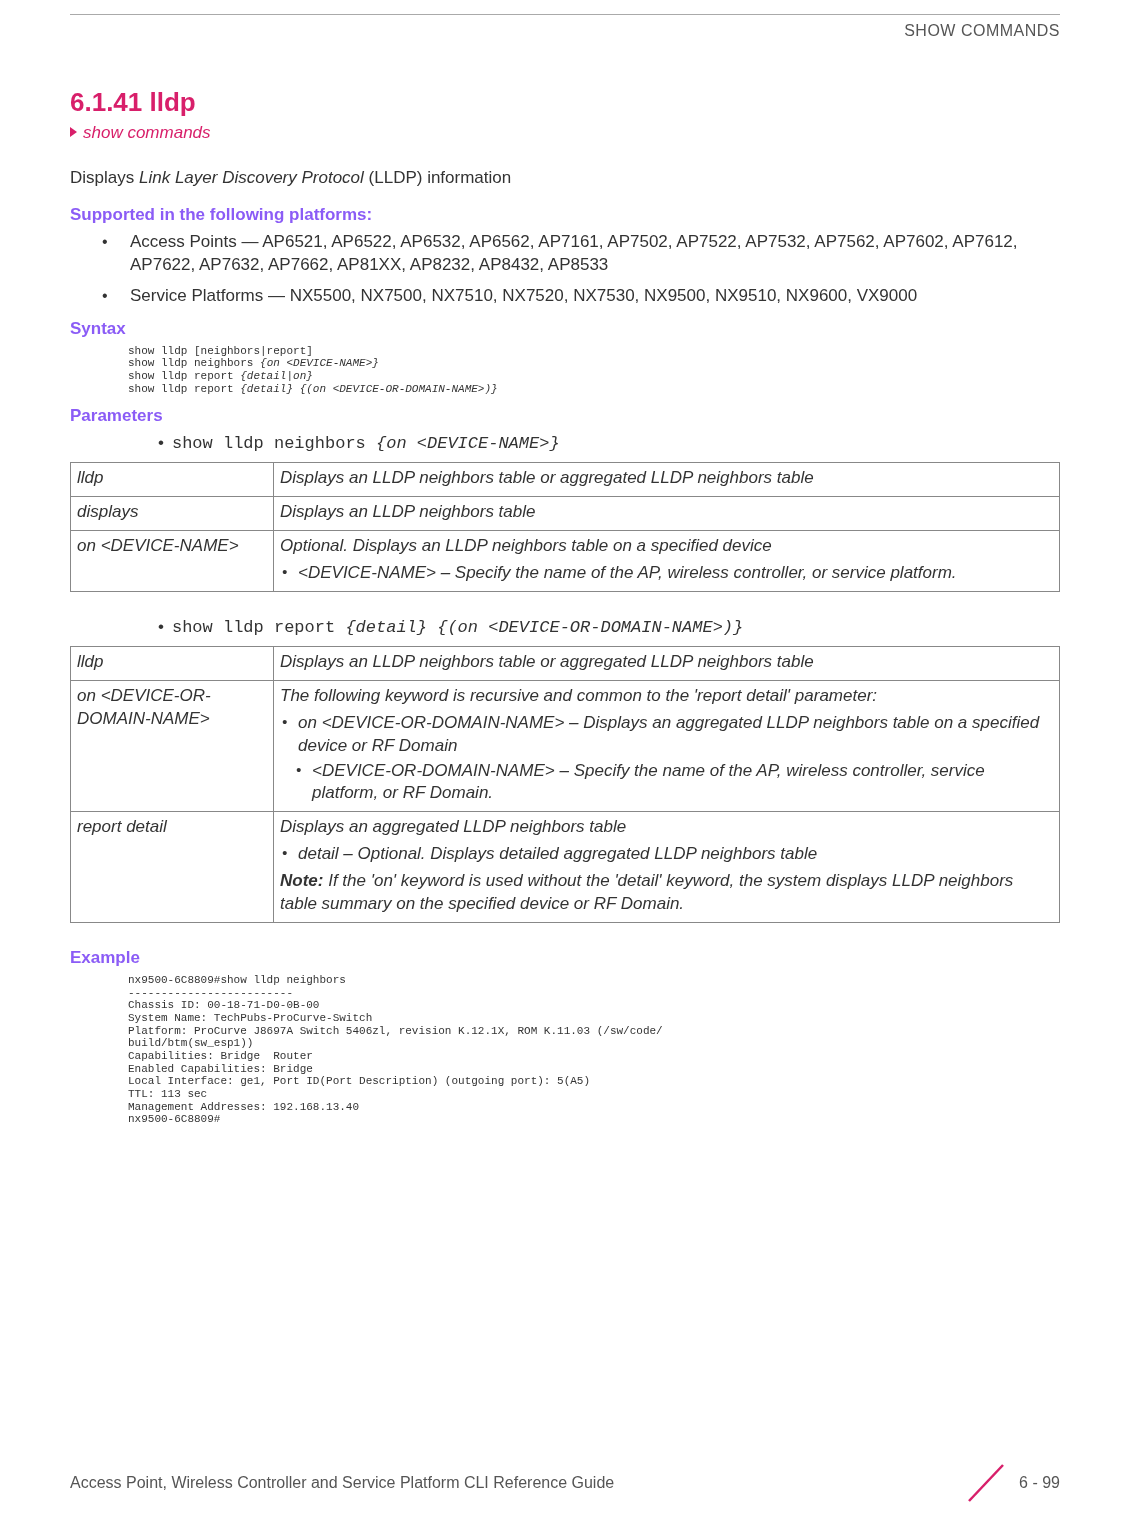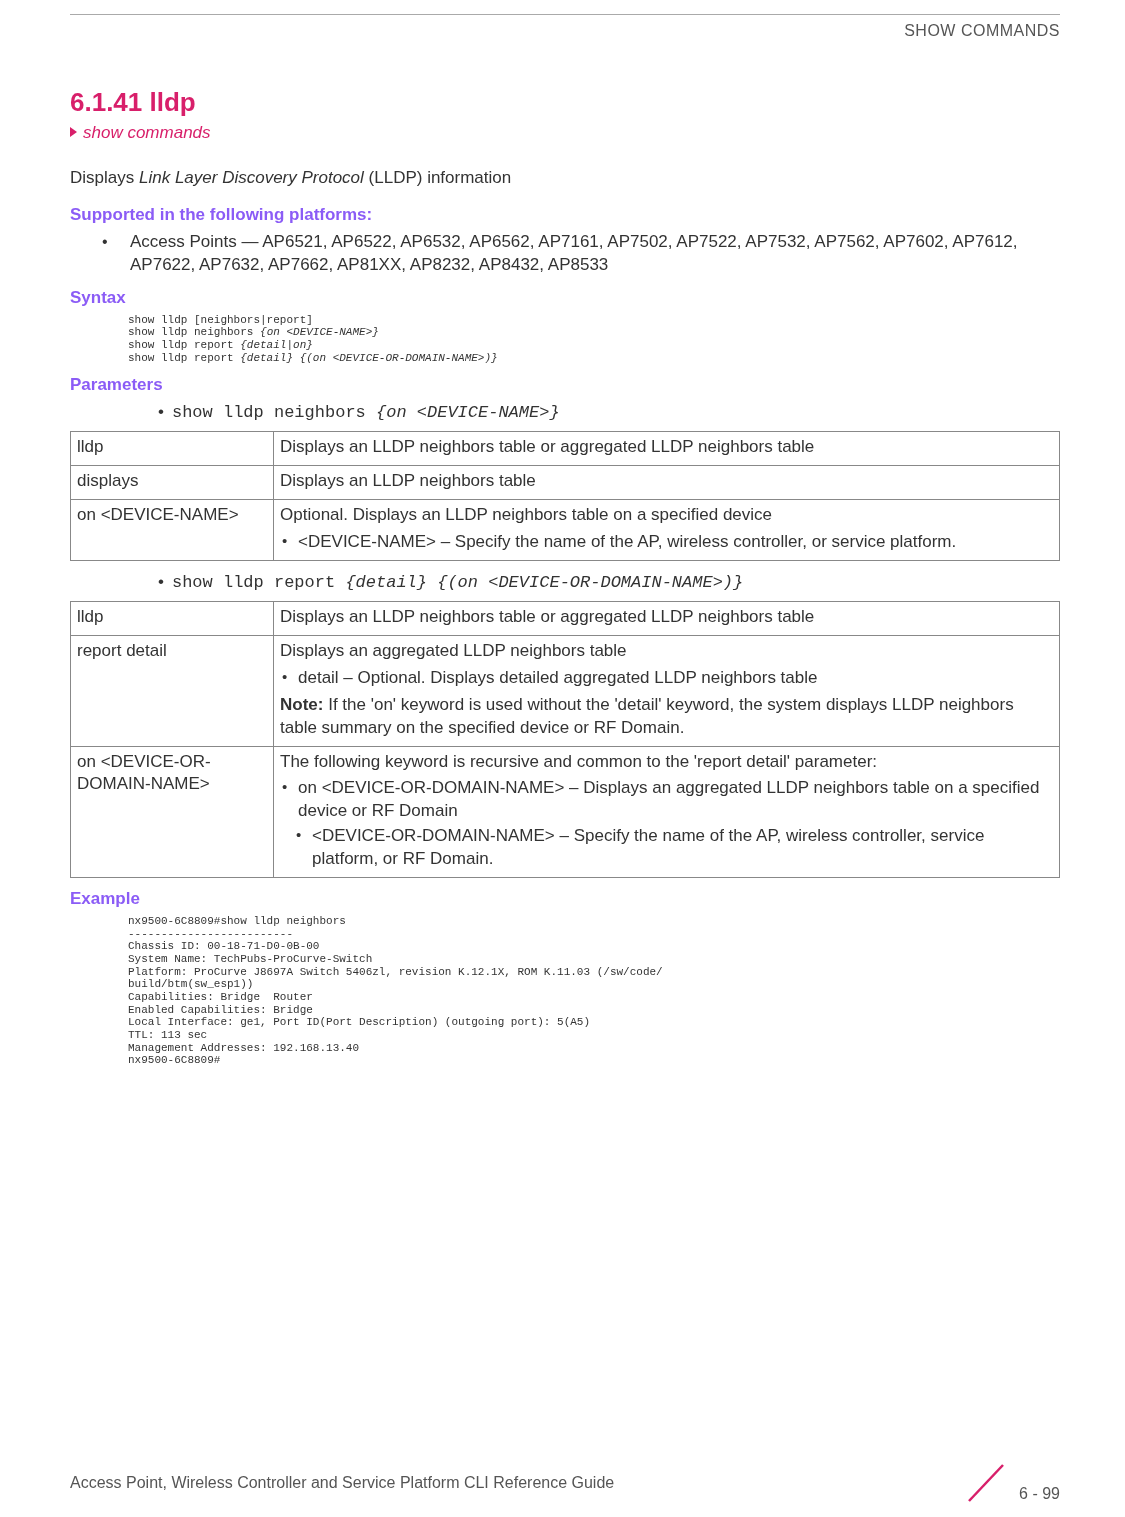--- a/index.html
+++ b/index.html
@@ -93,21 +93,22 @@
     font-size: 17px;
     margin-left: 88px;
     margin-bottom: 6px;
     margin-top: 4px;
   }
   .param-head .bullet { margin-right: 8px; font-family: Arial, sans-serif;}
   .param-head .ital { font-style: italic; }
   table.ptable {
     width: 100%;
     border-collapse: collapse;
-    margin-bottom: 10px;
+    margin-bottom: 24px;
+    font-style: italic;
   }
   table.ptable td {
     border: 1px solid #888;
     border-left: none;
     border-right: none;
     padding: 4px 6px 6px 6px;
     vertical-align: top;
     font-size: 17px;
   }
   table.ptable tr td:first-child {
@@ -146,21 +147,21 @@
     left: 70px;
     right: 65px;
     display: flex;
     align-items: center;
     justify-content: space-between;
     font-size: 16px;
     color: #555;
   }
   .footer .right {
     display: flex;
-    align-items: flex-end;
+    align-items: center;
     gap: 8px;
   }
   .footer svg { display: block; }
 </style>
 </head>
 <body>
 
 <div class="page">
   <div class="header-right">SHOW COMMANDS</div>
   <div class="top-rule"></div>
@@ -171,20 +172,21 @@
       <span class="tri"></span><span>show commands</span>
     </div>
 
     <div class="intro">
       <span>Displays </span><span class="ital">Link Layer Discovery Protocol</span><span> (LLDP) information</span>
     </div>
 
     <div class="bold-head">Supported in the following platforms:</div>
     <ul class="plat">
       <li>Access Points — AP6521, AP6522, AP6532, AP6562, AP7161, AP7502, AP7522, AP7532, AP7562, AP7602, AP7612, AP7622, AP7632, AP7662, AP81XX, AP8232, AP8432, AP8533</li>
+      <li>Service Platforms — NX5500, NX7500, NX7510, NX7520, NX7530, NX9500, NX9510, NX9600, VX9000</li>
     </ul>
 
     <div class="bold-head">Syntax</div>
     <div class="codeblock"><span>show lldp [neighbors|report]</span>
 <span>show lldp neighbors </span><span class="ital">{on &lt;DEVICE-NAME&gt;}</span>
 <span>show lldp report </span><span class="ital">{detail|on}</span>
 <span>show lldp report </span><span class="ital">{detail} {(on &lt;DEVICE-OR-DOMAIN-NAME&gt;)}</span></div>
 
     <div class="bold-head">Parameters</div>
 
@@ -212,33 +214,33 @@
 
     <div class="param-head"><span class="bullet">•</span><span>show lldp report </span><span class="ital">{detail} {(on &lt;DEVICE-OR-DOMAIN-NAME&gt;)}</span></div>
 
     <table class="ptable">
       <tbody>
           <tr>
         <td>lldp</td>
         <td>Displays an LLDP neighbors table or aggregated LLDP neighbors table</td>
       </tr>
       <tr>
+        <td>on &lt;DEVICE-OR-DOMAIN-NAME&gt;</td>
+        <td>
+          <div>The following keyword is recursive and common to the 'report detail' parameter:</div>
+          <div class="sub-bullet">on &lt;DEVICE-OR-DOMAIN-NAME&gt; – Displays an aggregated LLDP neighbors table on a specified device or RF Domain</div>
+          <div class="sub-sub">&lt;DEVICE-OR-DOMAIN-NAME&gt; – Specify the name of the AP, wireless controller, service platform, or RF Domain.</div>
+        </td>
+      </tr>
+      <tr>
         <td>report detail</td>
         <td>
           <div>Displays an aggregated LLDP neighbors table</div>
           <div class="sub-bullet">detail – Optional. Displays detailed aggregated LLDP neighbors table</div>
           <div style="margin-top:4px;"><span class="note-label">Note:</span><span> If the 'on' keyword is used without the 'detail' keyword, the system displays LLDP neighbors table summary on the specified device or RF Domain.</span></div>
-        </td>
-      </tr>
-      <tr>
-        <td>on &lt;DEVICE-OR-DOMAIN-NAME&gt;</td>
-        <td>
-          <div>The following keyword is recursive and common to the 'report detail' parameter:</div>
-          <div class="sub-bullet">on &lt;DEVICE-OR-DOMAIN-NAME&gt; – Displays an aggregated LLDP neighbors table on a specified device or RF Domain</div>
-          <div class="sub-sub">&lt;DEVICE-OR-DOMAIN-NAME&gt; – Specify the name of the AP, wireless controller, service platform, or RF Domain.</div>
         </td>
       </tr>
     </tbody>
       </table>
 
     <div class="bold-head">Example</div>
     <div class="codeblock">nx9500-6C8809#show lldp neighbors
 -------------------------
 Chassis ID: 00-18-71-D0-0B-00
 System Name: TechPubs-ProCurve-Switch

